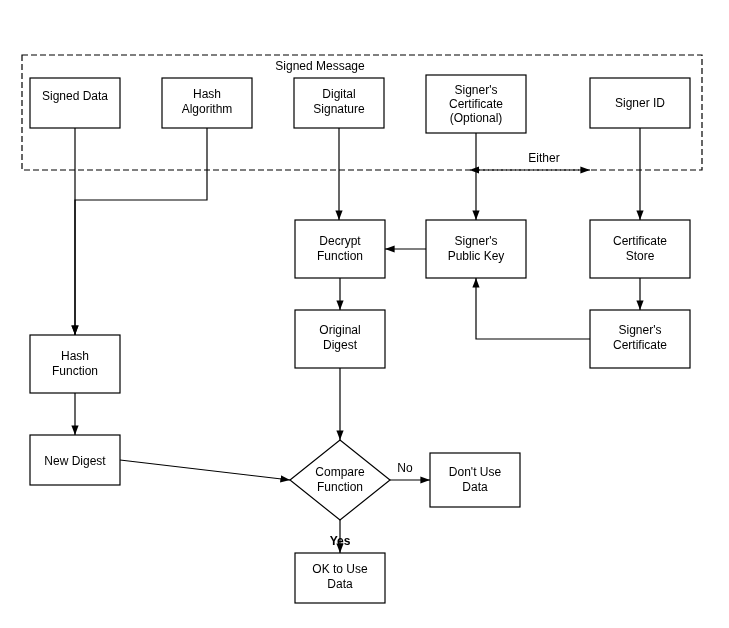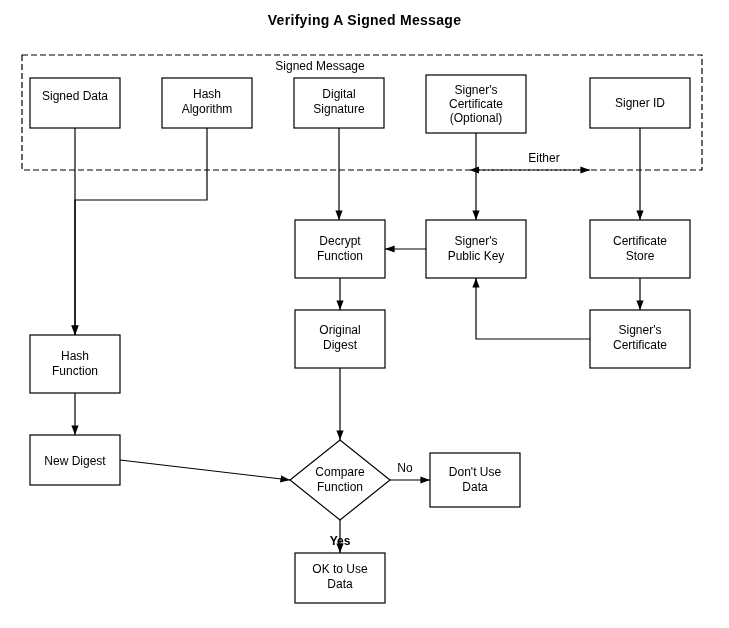--- a/index.html
+++ b/index.html
@@ -47,21 +47,20 @@
     text {
       font-family: Arial, sans-serif;
       font-size: 12px;
       fill: #000;
     }
   </style>
 </head>
 <body>
 
 <div class="diagram-container">
-  <div class="diagram-title">Verifying A Signed Message</div>
 
   <svg viewBox="0 0 729 628" xmlns="http://www.w3.org/2000/svg">
     <defs>
       <marker id="arrowhead" markerWidth="8" markerHeight="6" refX="8" refY="3" orient="auto">
         <polygon points="0 0, 8 3, 0 6" fill="#000"></polygon>
       </marker>
       <marker id="arrowhead-start" markerWidth="8" markerHeight="6" refX="0" refY="3" orient="auto-start-reverse">
         <polygon points="0 0, 8 3, 0 6" fill="#000"></polygon>
       </marker>
     </defs>

